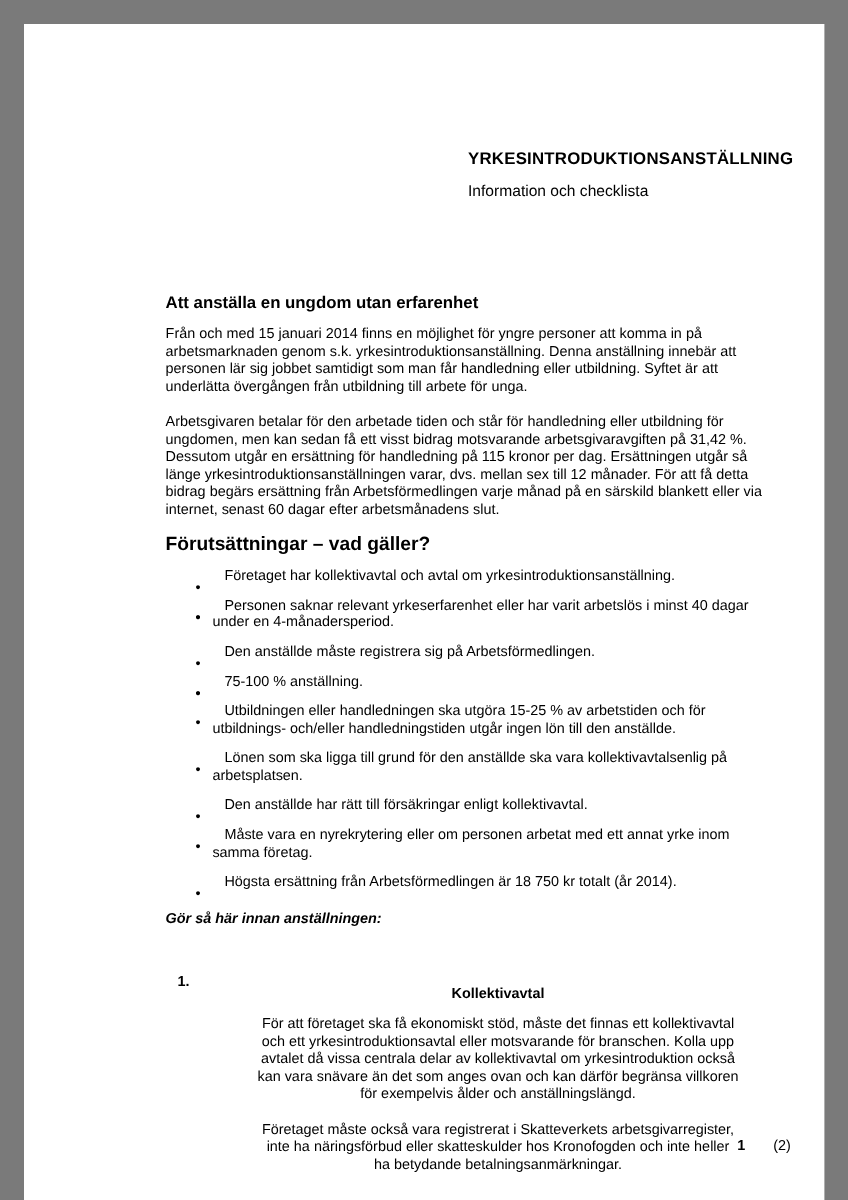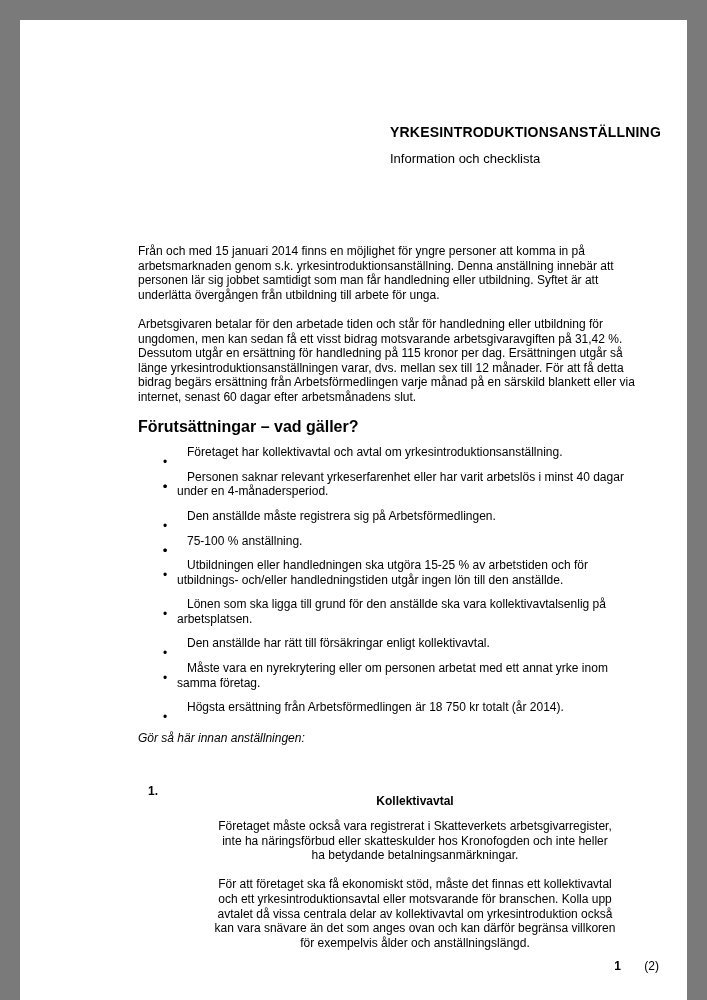--- a/index.html
+++ b/index.html
@@ -70,52 +70,54 @@
   ul.req-list li .bullet-glyph {
     position: absolute;
     left: 5px;
     top: 0;
   }
 
   .lead-in {
     font-style: italic;
     margin-top: 14px;
     margin-bottom: 29px;
+    font-weight: bold;
   }
 
   .numbered-item { display: flex; }
   .numbered-item .item-number {
     width: 36px;
     flex: 0 0 36px;
     font-weight: bold;
   }
   .numbered-item .item-body { flex: 1; text-align: center; }
   .numbered-item .item-title { font-weight: bold; }
 
   
   .doc-footer {
     position: absolute;
     right: 48px;
-    bottom: 36px;
+    bottom: 48px;
     font-size: 12px;
   }
   .doc-footer .page-num { font-weight: bold; }
 </style>
 </head>
 <body>
 
 <div class="page">
 
   <div class="doc-header">
     <div class="doc-title">YRKESINTRODUKTIONSANSTÄLLNING</div>
     <div class="doc-subtitle">Information och checklista</div>
   </div>
 
   <div class="content">
 
+    <h1 class="sec-heading">Att anställa en ungdom utan erfarenhet</h1>
     <p class="body-par">Från och med 15 januari 2014 finns en möjlighet för yngre personer att komma in på arbetsmarknaden genom s.k. yrkesintroduktionsanställning. Denna anställning innebär att personen lär sig jobbet samtidigt som man får handledning eller utbildning. Syftet är att underlätta övergången från utbildning till arbete för unga.</p>
     <p class="body-par">Arbetsgivaren betalar för den arbetade tiden och står för handledning eller utbildning för ungdomen, men kan sedan få ett visst bidrag motsvarande arbetsgivaravgiften på 31,42 %. Dessutom utgår en ersättning för handledning på 115 kronor per dag. Ersättningen utgår så länge yrkesintroduktionsanställningen varar, dvs. mellan sex till 12 månader. För att få detta bidrag begärs ersättning från Arbetsförmedlingen varje månad på en särskild blankett eller via internet, senast 60 dagar efter arbetsmånadens slut.</p>
 
     <h2 class="sec-heading">Förutsättningar – vad gäller?</h2>
 
     <ul class="req-list">
       <li><span class="bullet-glyph">•</span><span>Företaget har kollektivavtal och avtal om yrkesintroduktionsanställning.</span></li>
       <li><span class="bullet-glyph">•</span></li>
       <li><span class="bullet-glyph">•</span><span>Personen saknar relevant yrkeserfarenhet eller har varit arbetslös i minst 40 dagar under en 4-månadersperiod.</span></li>
       <li><span class="bullet-glyph">•</span><span>Den anställde måste registrera sig på Arbetsförmedlingen.</span></li>
@@ -127,22 +129,22 @@
       <li><span class="bullet-glyph">•</span><span>Måste vara en nyrekrytering eller om personen arbetat med ett annat yrke inom samma företag.</span></li>
       <li><span class="bullet-glyph">•</span><span>Högsta ersättning från Arbetsförmedlingen är 18 750 kr totalt (år 2014).</span></li>
     </ul>
 
     <p class="lead-in">Gör så här innan anställningen:</p>
 
     <div class="numbered-item">
       <div class="item-number">1.</div>
       <div class="item-body">
         <div class="item-title">Kollektivavtal</div>
+        <p class="body-par">För att företaget ska få ekonomiskt stöd, måste det finnas ett kollektivavtal och ett yrkesintroduktionsavtal eller motsvarande för branschen. Kolla upp avtalet då vissa centrala delar av kollektivavtal om yrkesintroduktion också kan vara snävare än det som anges ovan och kan därför begränsa villkoren för exempelvis ålder och anställningslängd.</p>
         <p class="body-par">Företaget måste också vara registrerat i Skatteverkets arbetsgivarregister, inte ha näringsförbud eller skatteskulder hos Kronofogden och inte heller ha betydande betalningsanmärkningar.</p>
-        <p class="body-par">För att företaget ska få ekonomiskt stöd, måste det finnas ett kollektivavtal och ett yrkesintroduktionsavtal eller motsvarande för branschen. Kolla upp avtalet då vissa centrala delar av kollektivavtal om yrkesintroduktion också kan vara snävare än det som anges ovan och kan därför begränsa villkoren för exempelvis ålder och anställningslängd.</p>
       </div>
     </div>
 
   </div>
 
   <div class="doc-footer">
     <span class="page-num">1</span>
     <span class="page-total">(2)</span>
   </div>
 

